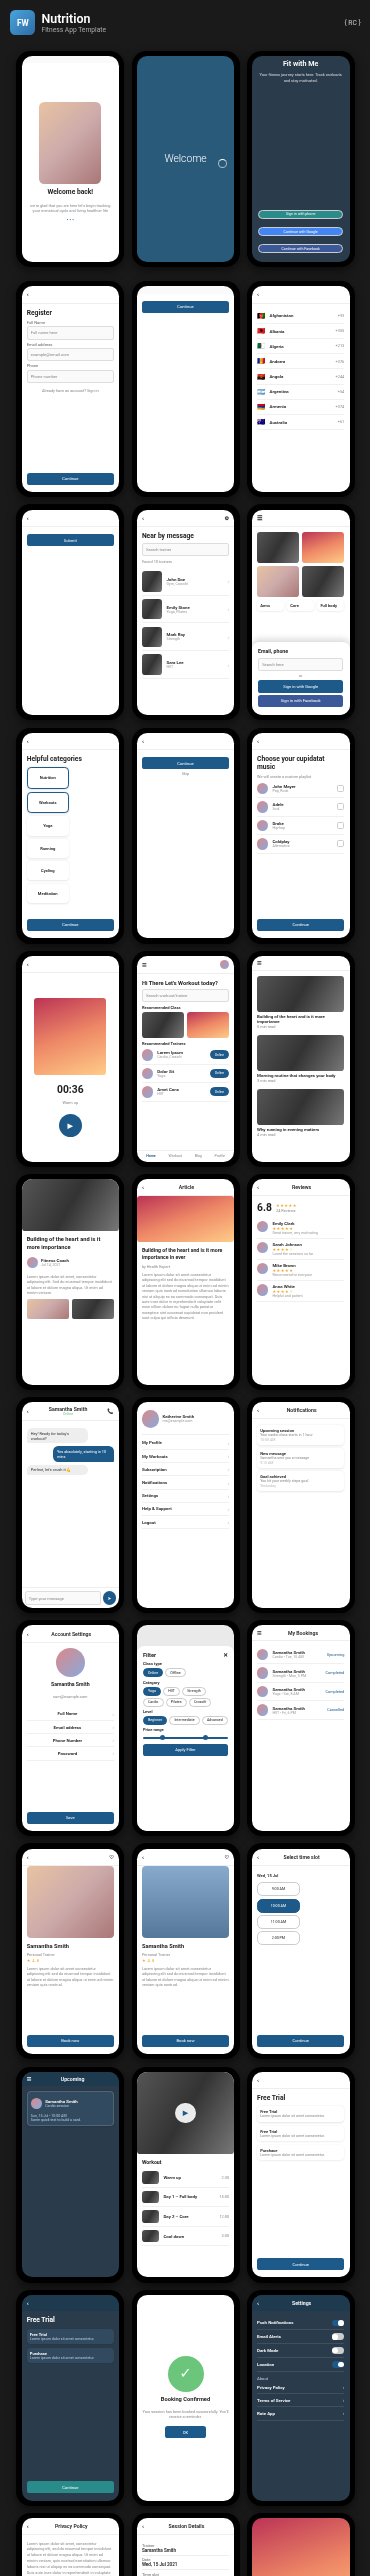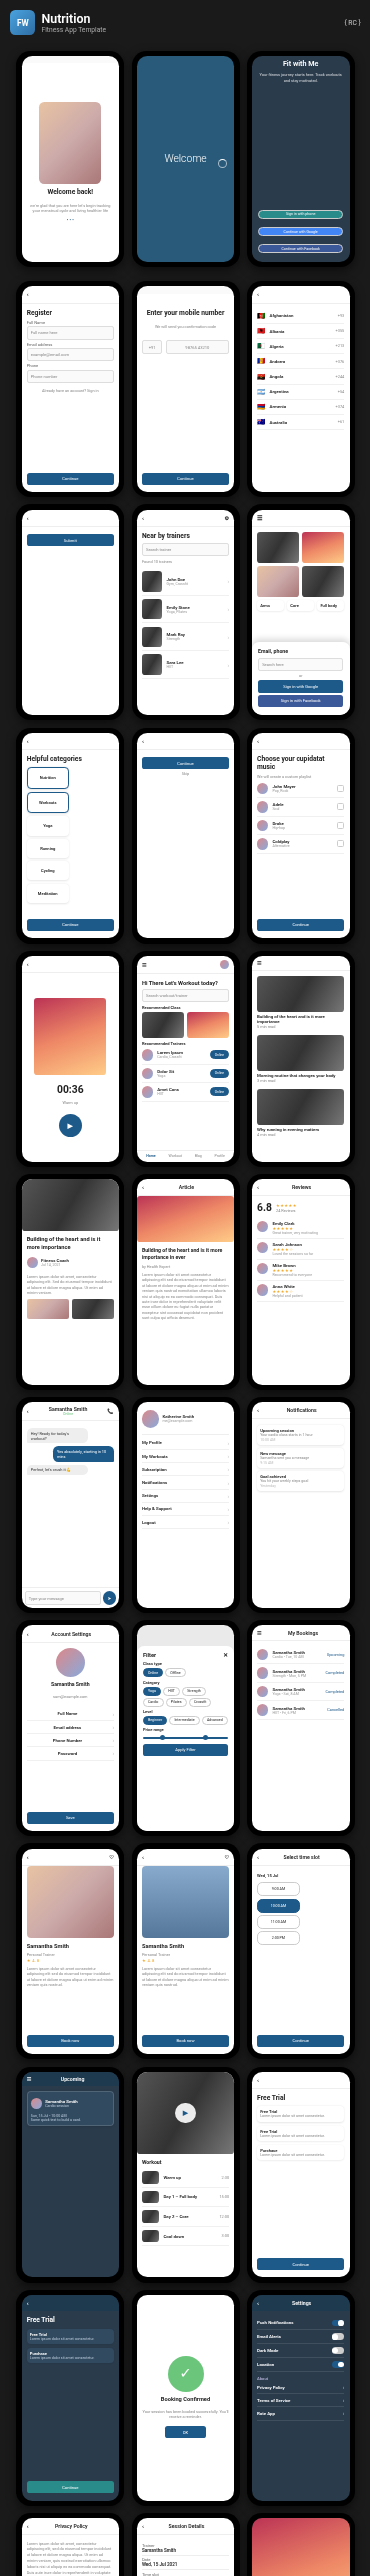--- a/index.html
+++ b/index.html
@@ -218,28 +218,20 @@
       </div>
       <div style="padding:5.2px;">
           <div class="btn">Continue</div>
         </div>
     </div>
   </div>
 
   <div class="phone">
     <div class="screen">
       <div class="statusbar"></div>
-      <div class="content center-col" style="justify-content:flex-start;padding-top:15.5px;">
-        <div class="heading" style="text-align:center;">Enter your mobile number</div>
-        <div class="subtext">We will send you confirmation code</div>
-        <div style="display:flex;gap:3.1px;width:100%;margin-top:5.2px;">
-          <div class="input" style="width:20.6px;text-align:center;">+91</div>
-          <div class="input" style="flex:1;">98765 43210</div>
-        </div>
-      </div>
       <div style="padding:5.2px;">
           <div class="btn">Continue</div>
         </div>
     </div>
   </div>
 
   <div class="phone">
     <div class="screen">
       <div class="topbar">
           <span class="back">‹</span>
@@ -321,21 +313,21 @@
   </div>
 
   <div class="phone">
     <div class="screen">
       <div class="topbar">
           <span class="back">‹</span>
           <span></span>
           <span>⚙</span>
         </div>
       <div class="content">
-        <div class="heading">Near by trainers</div>
+        <div class="heading">Near by message</div>
         <div class="input">Search trainer</div>
         <div class="subtext" style="margin:3.1px 0;">Found 10 trainers</div>
         <div id="trainers-items">
             <div class="list-item">
        <div class="photo gym thumb"></div>
        <div class="list-text">
                 <h5>John Doe</h5>
                 <p>Gym, Crossfit</p>
               </div>
        <span class="chev">›</span>

